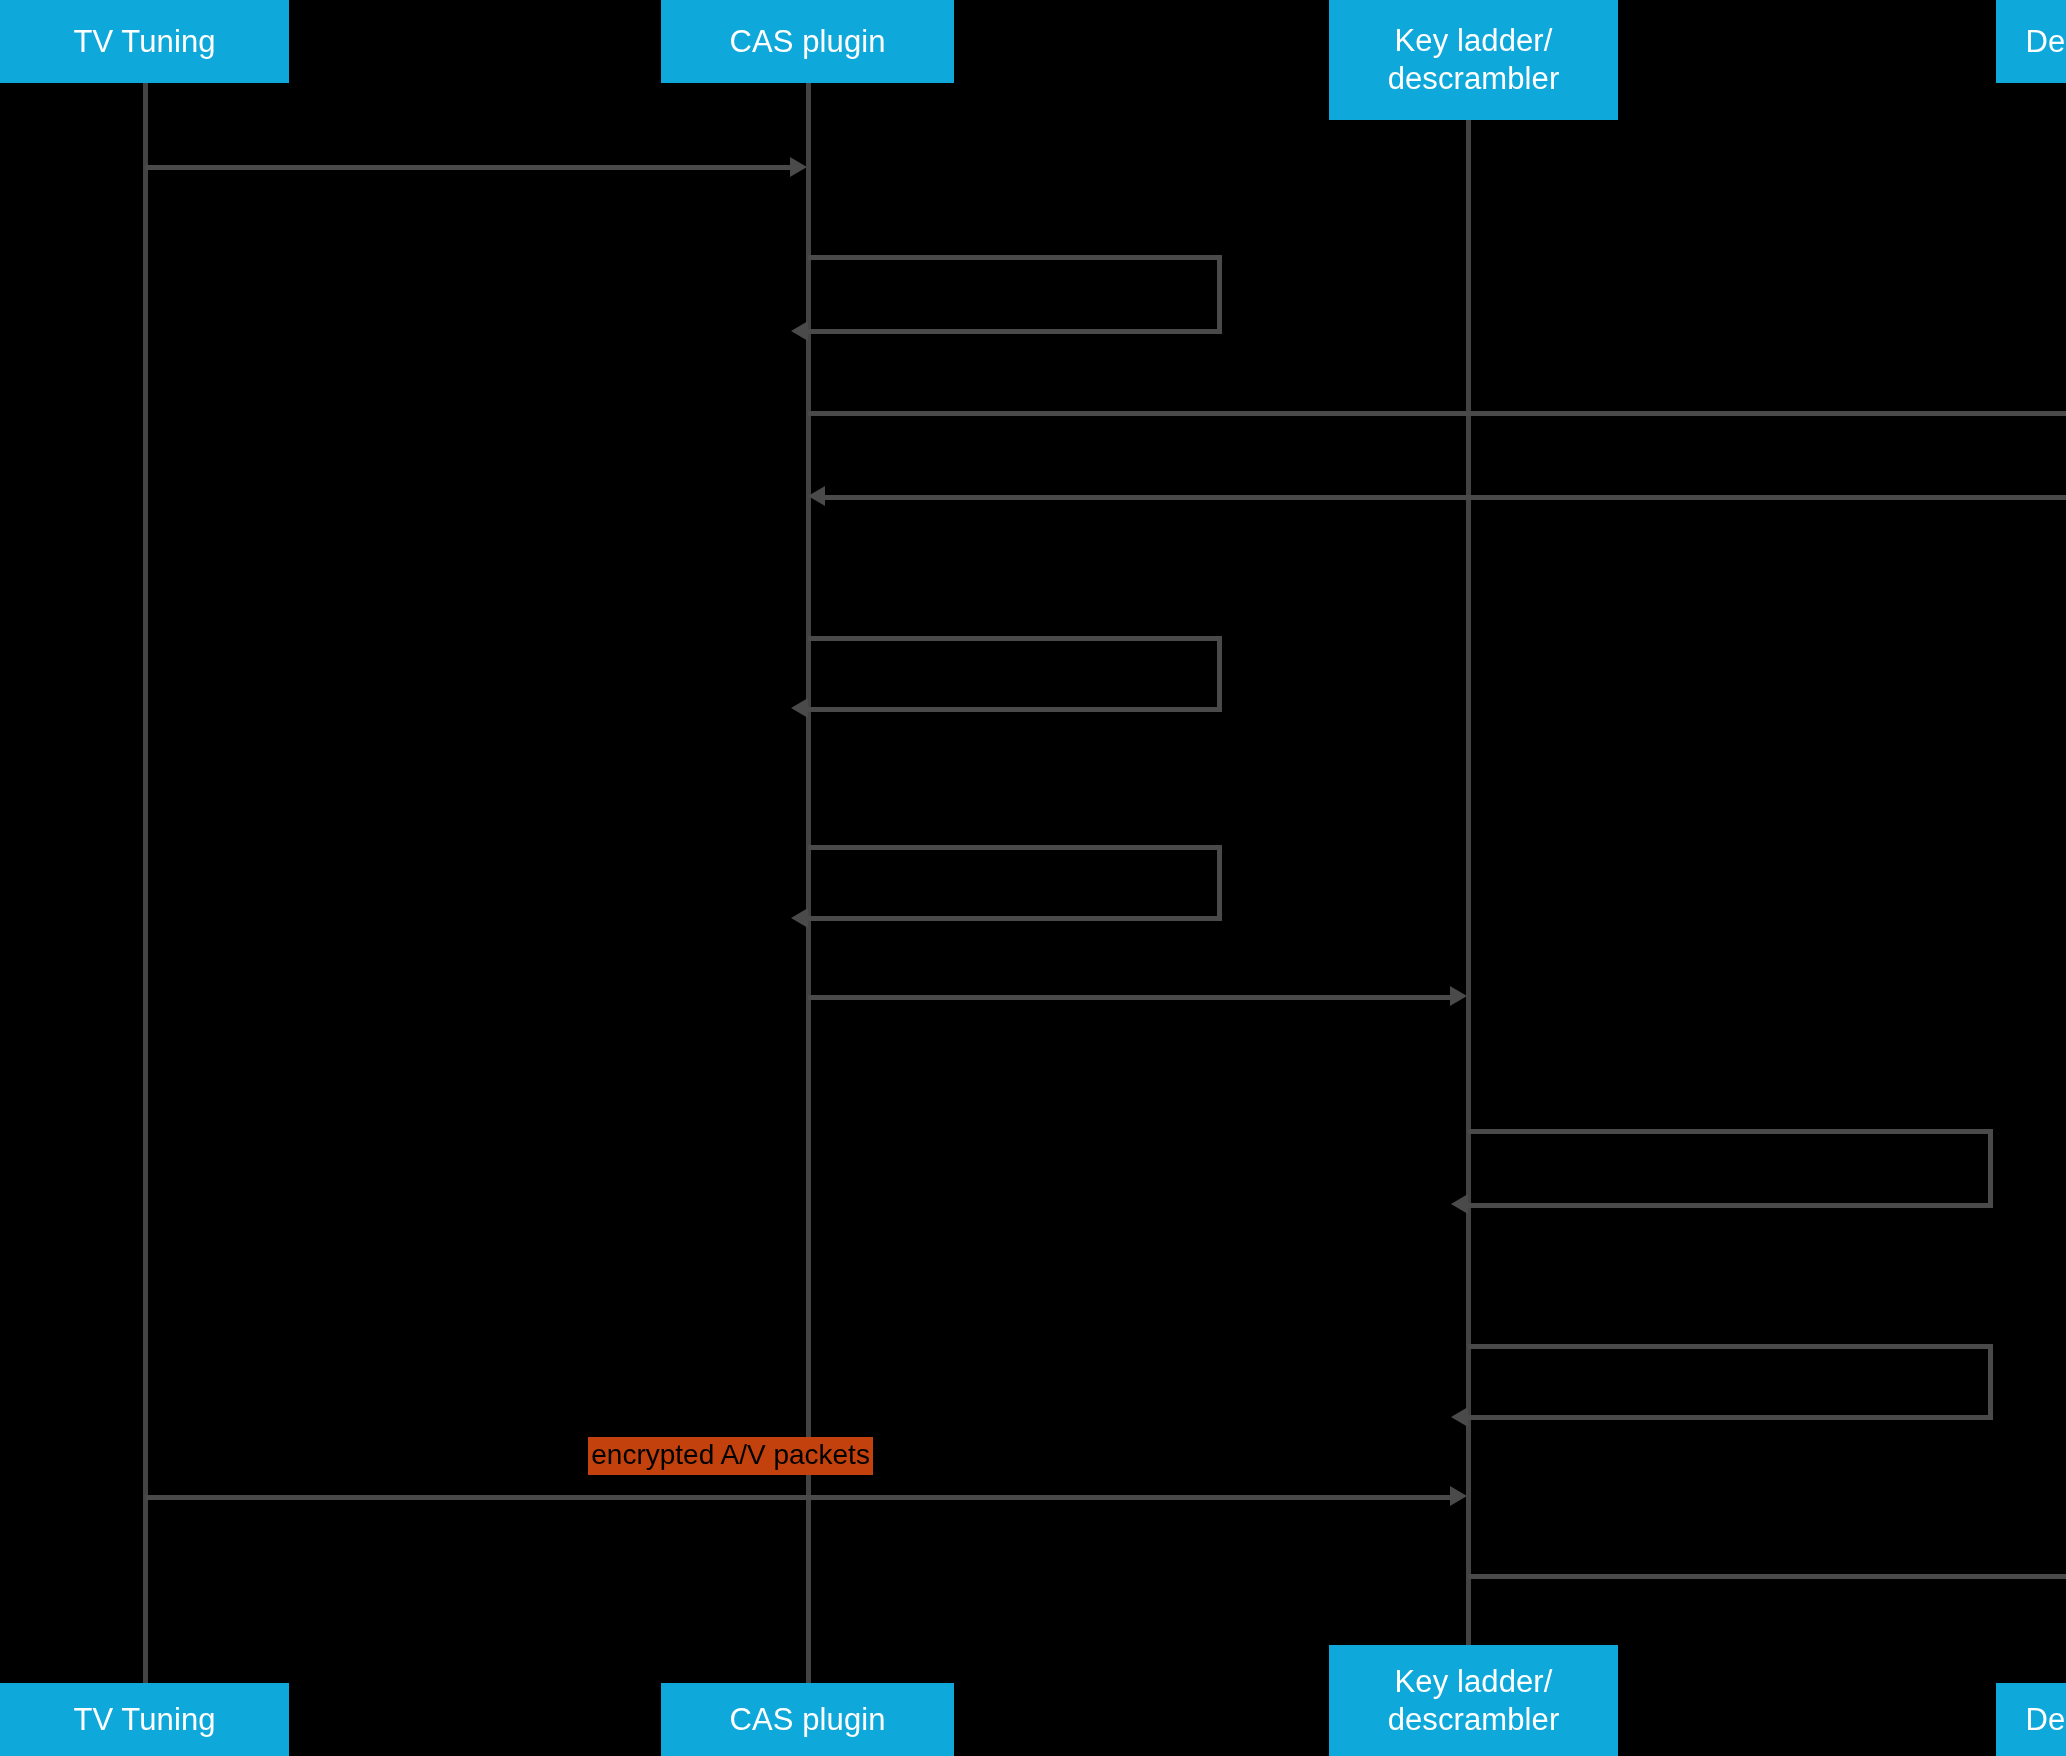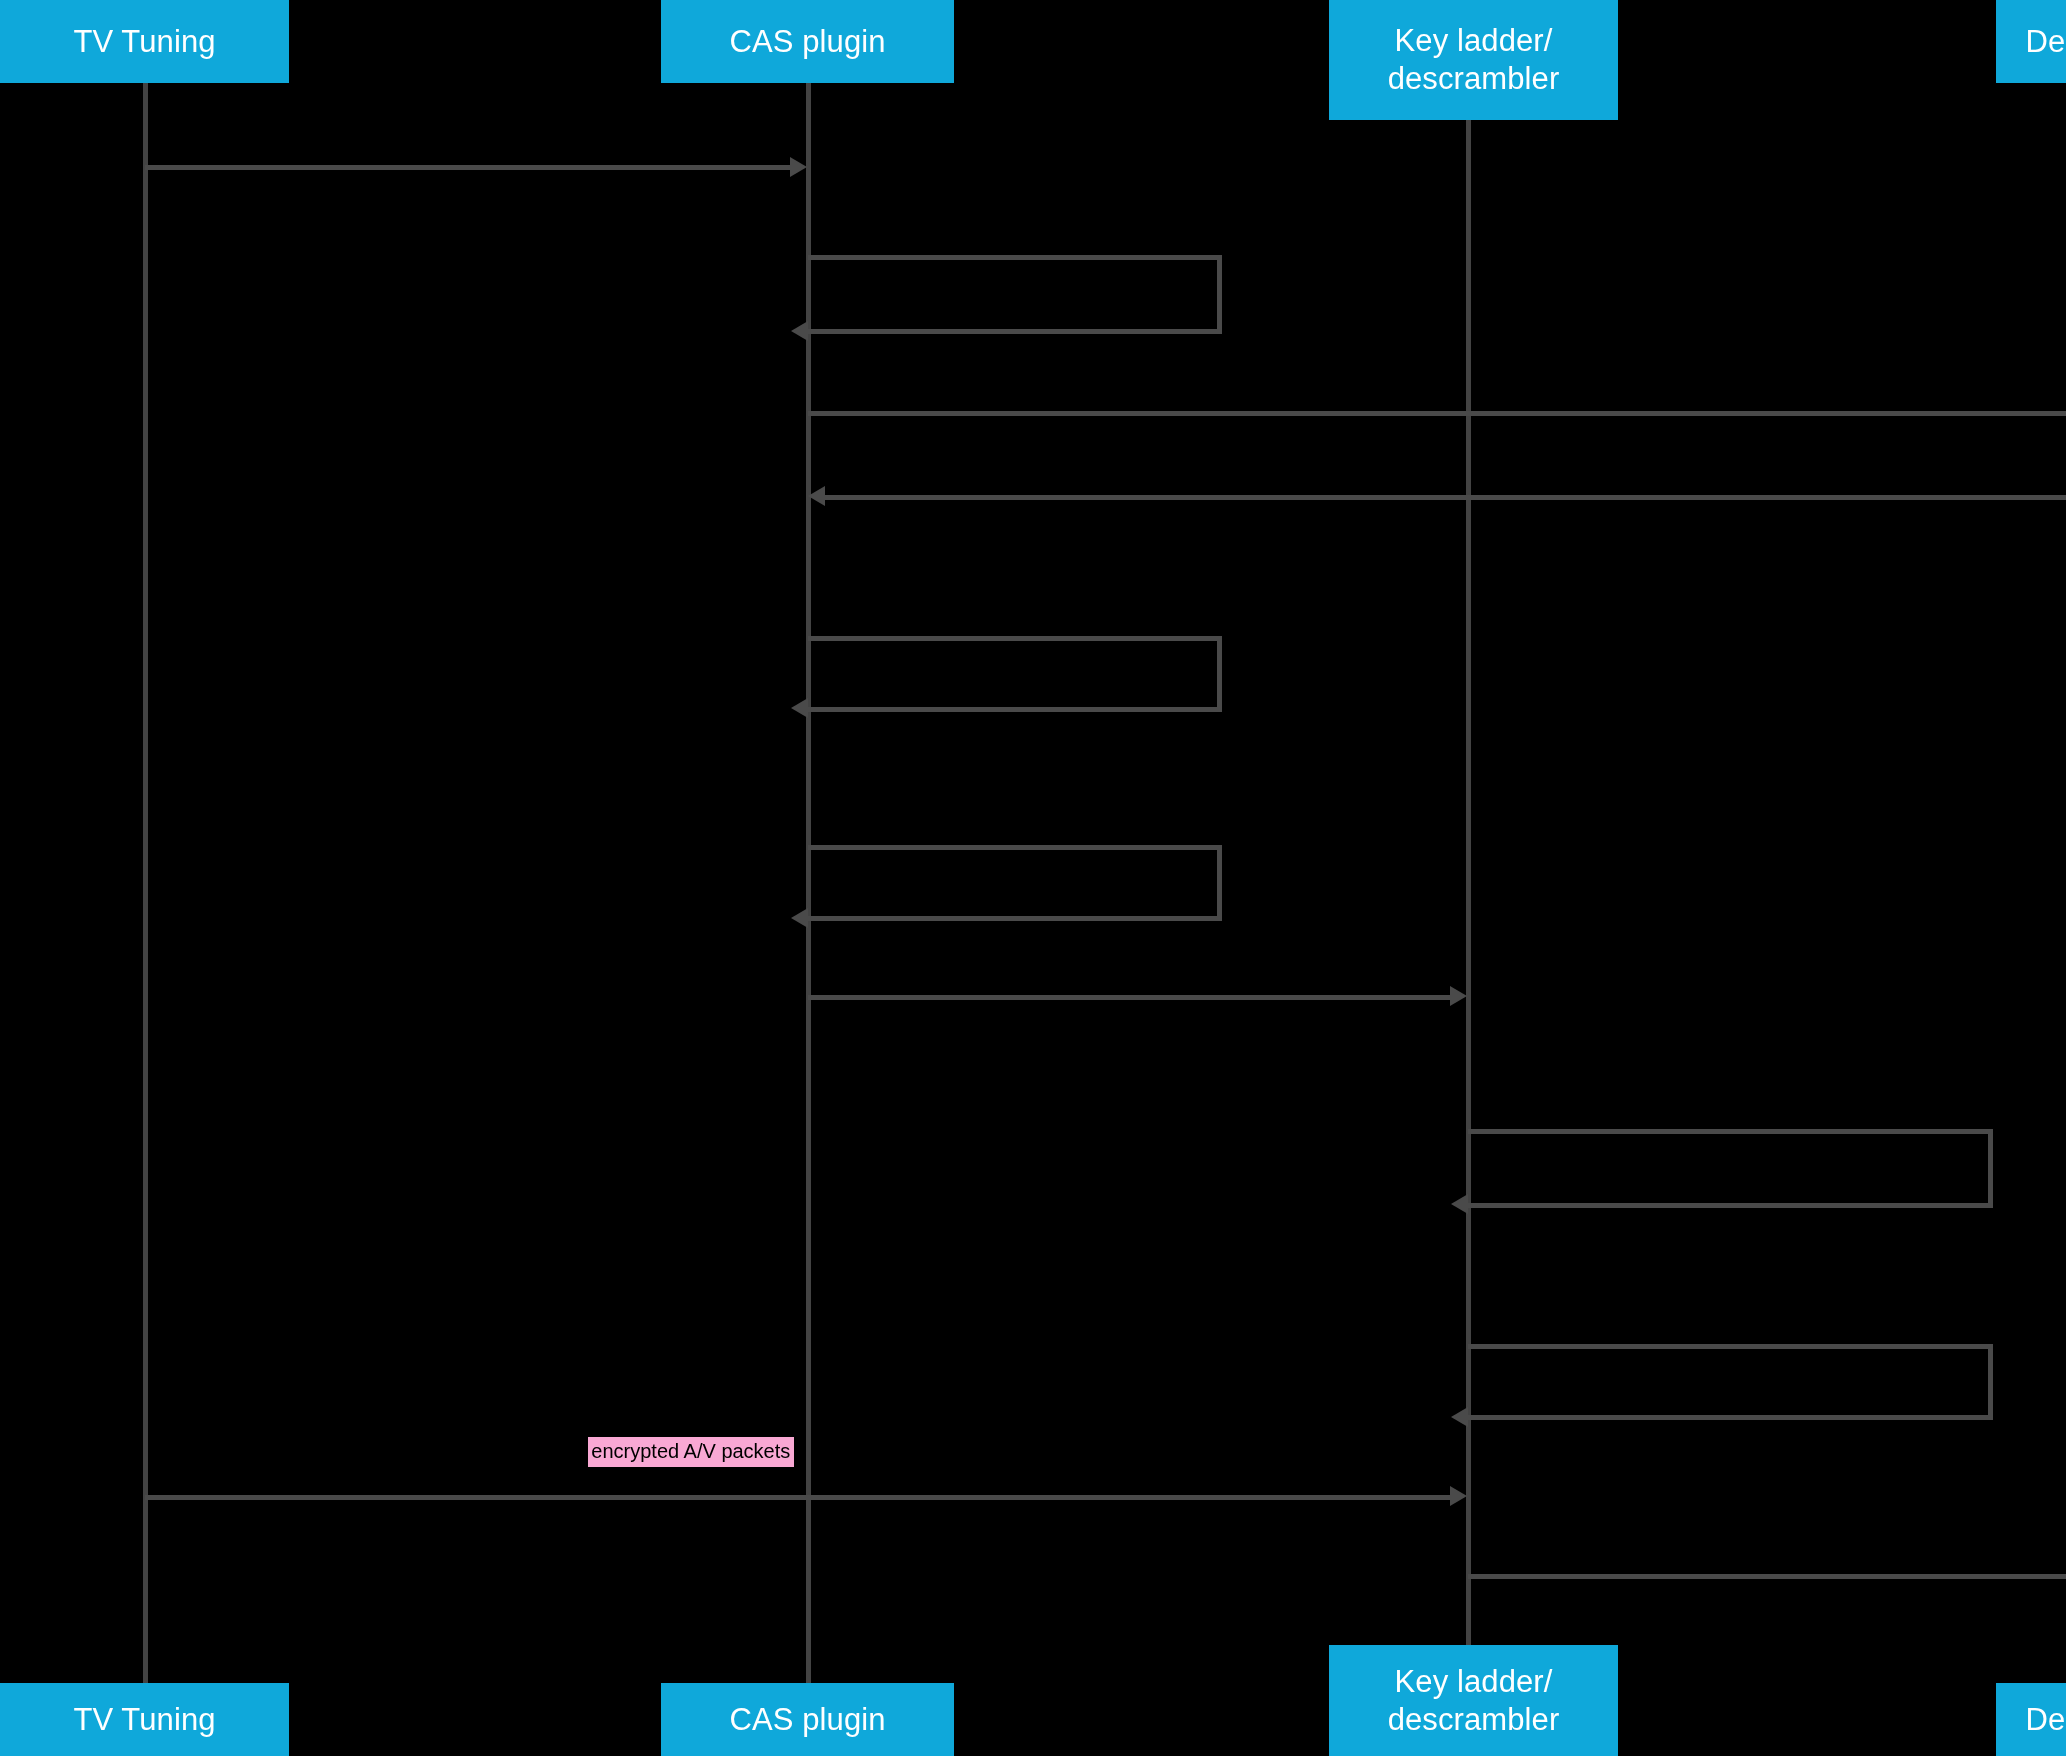--- a/index.html
+++ b/index.html
@@ -25,22 +25,22 @@
           border-top:10.7px solid transparent;border-bottom:10.7px solid transparent;
           border-right:17.4px solid #4a4a4a;}
 
   
   .loop{position:absolute;}
   .loop .top{position:absolute;left:0;top:0;height:4.5px;background:#4a4a4a;}
   .loop .side{position:absolute;top:0;width:4.5px;background:#4a4a4a;}
   .loop .bot{position:absolute;left:0;height:4.5px;background:#4a4a4a;}
 
   
-  .mlabel{position:absolute;background:#f9a8d4;color:#000000;
-          font-size:20px;line-height:1.0;padding:4.1px 3.3px 5.8px 3.3px;white-space:nowrap;
+  .mlabel{position:absolute;background:#c2410c;color:#000000;
+          font-size:28px;line-height:1.0;padding:4.1px 3.3px 5.8px 3.3px;white-space:nowrap;
           font-family:"Liberation Sans",sans-serif;}
 </style>
 </head>
 <body>
 
 <div id="stage">
 
   <div class="lifeline" style="left:143px;  top:83px; height:1600px;"></div>
   <div class="lifeline" style="left:806px; top:83px; height:1600px;"></div>
   <div class="lifeline" style="left:1466px; top:120px; height:1526px;"></div>

